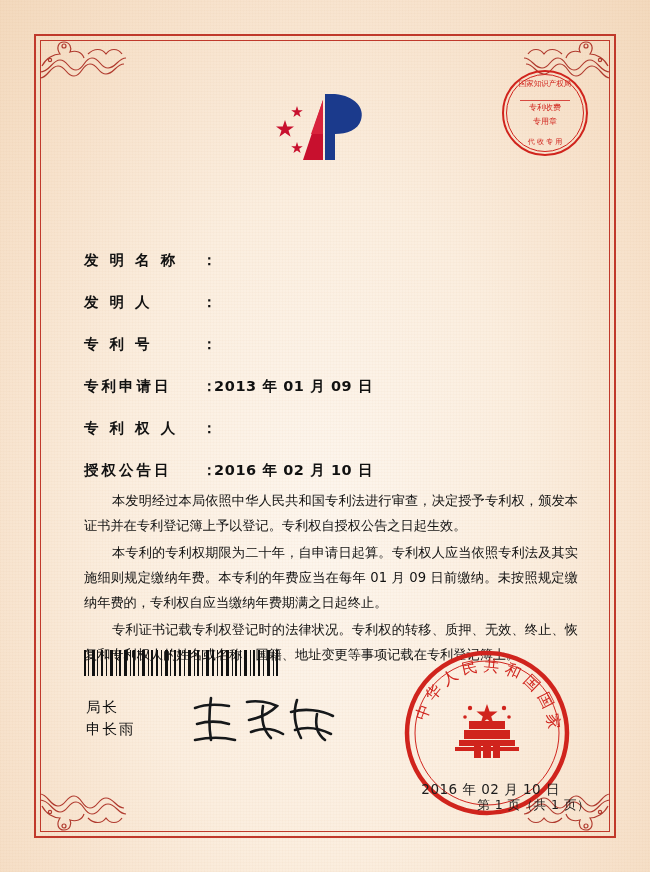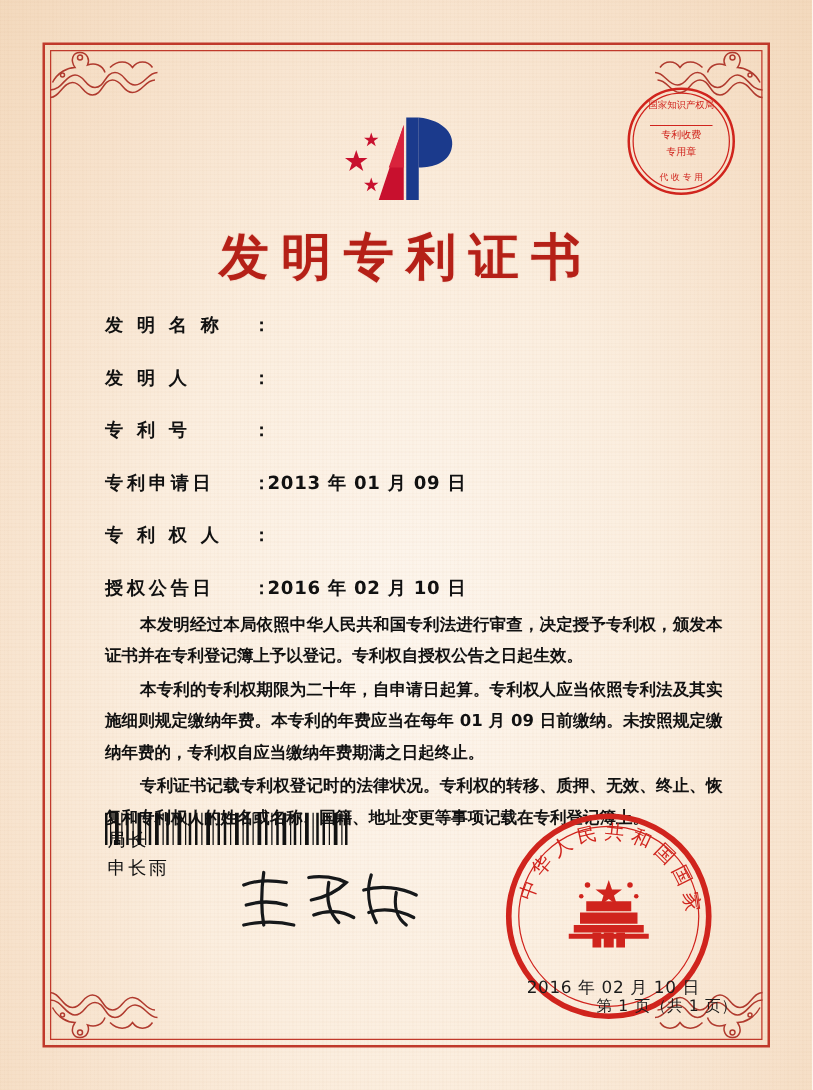--- a/index.html
+++ b/index.html
@@ -131,39 +131,38 @@
 
   .body-text {
     position: absolute;
     top: 430px;
     left: 24px;
     right: 12px;
     font-size: 13.2px;
     line-height: 25px;
     color: #111;
     text-align: justify;
-    font-weight: bold;
   }
   .body-text p {
     margin: 0 0 2px 0;
     text-indent: 28px;
   }
 
   .barcode {
     position: absolute;
     left: 24px;
     top: 592px;
     width: 196px;
     height: 26px;
   }
 
   .sign-block {
     position: absolute;
     left: 26px;
-    top: 604px;
+    top: 638px;
     font-size: 14.5px;
     color: #111;
     line-height: 22px;
     letter-spacing: 2px;
   }
 
   .signature {
     position: absolute;
     left: 125px;
     top: 632px;
@@ -280,21 +279,20 @@
         <g fill="#d0241d" font-family="DejaVu Serif, serif" font-size="7.5">
           <text x="47" y="20" text-anchor="middle">国家知识产权局</text>
           <text x="47" y="44" text-anchor="middle" font-size="8">专利收费</text>
           <text x="47" y="58" text-anchor="middle" font-size="8">专用章</text>
           <text x="47" y="78" text-anchor="middle" font-size="7">代 收 专 用</text>
         </g>
         <rect x="22" y="34" width="50" height="0.8" fill="#d0241d"></rect>
       </svg>
     </div>
 
-    <div class="title">发明专利证书</div>
 
     <div class="fields">
       <div class="field-row">
         <span class="field-label">发 明 名 称</span>
         <span class="field-colon">：</span>
       </div>
       <div class="field-row">
         <span class="field-label">发  明  人</span>
         <span class="field-colon">：</span>
       </div>

